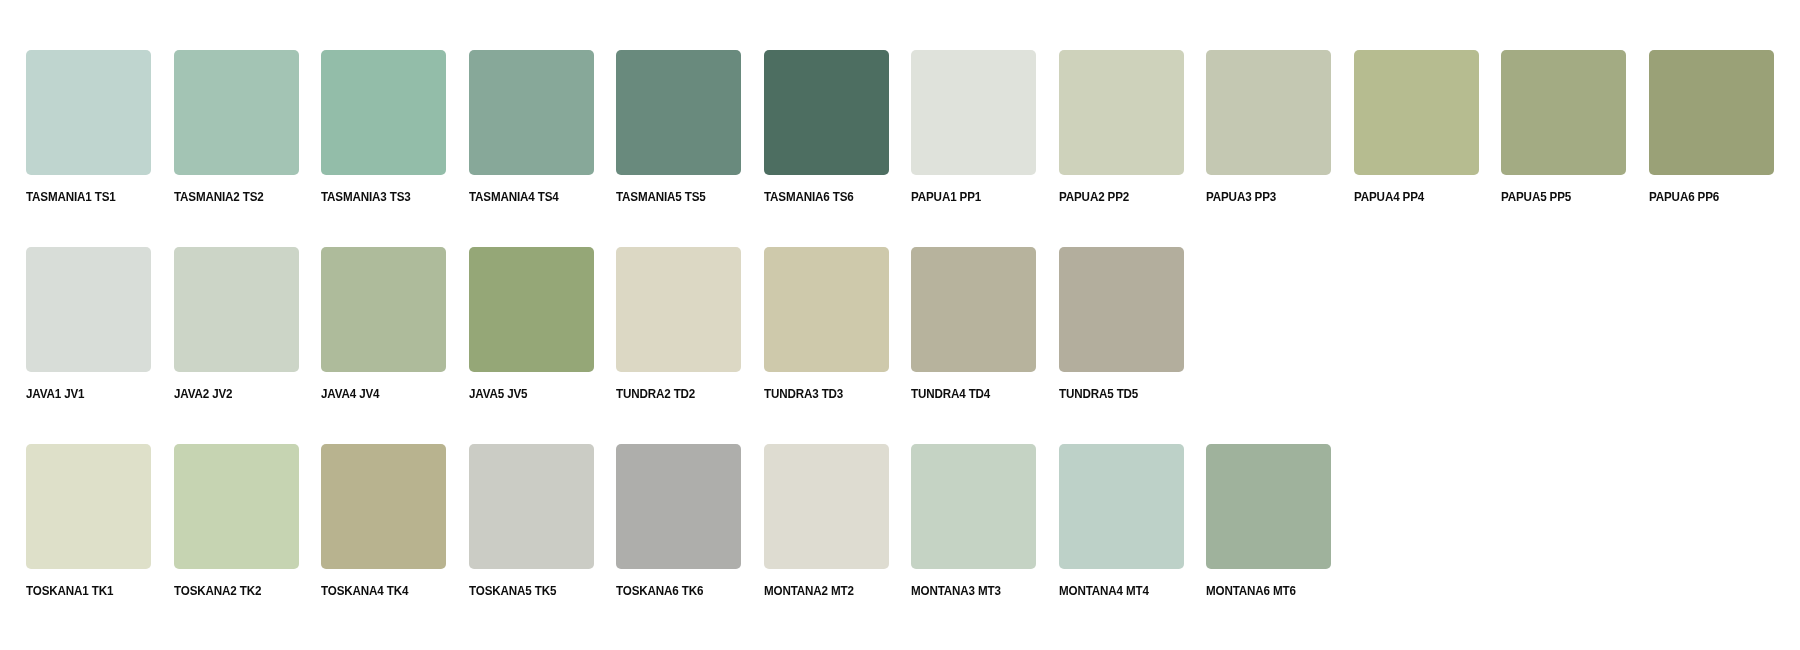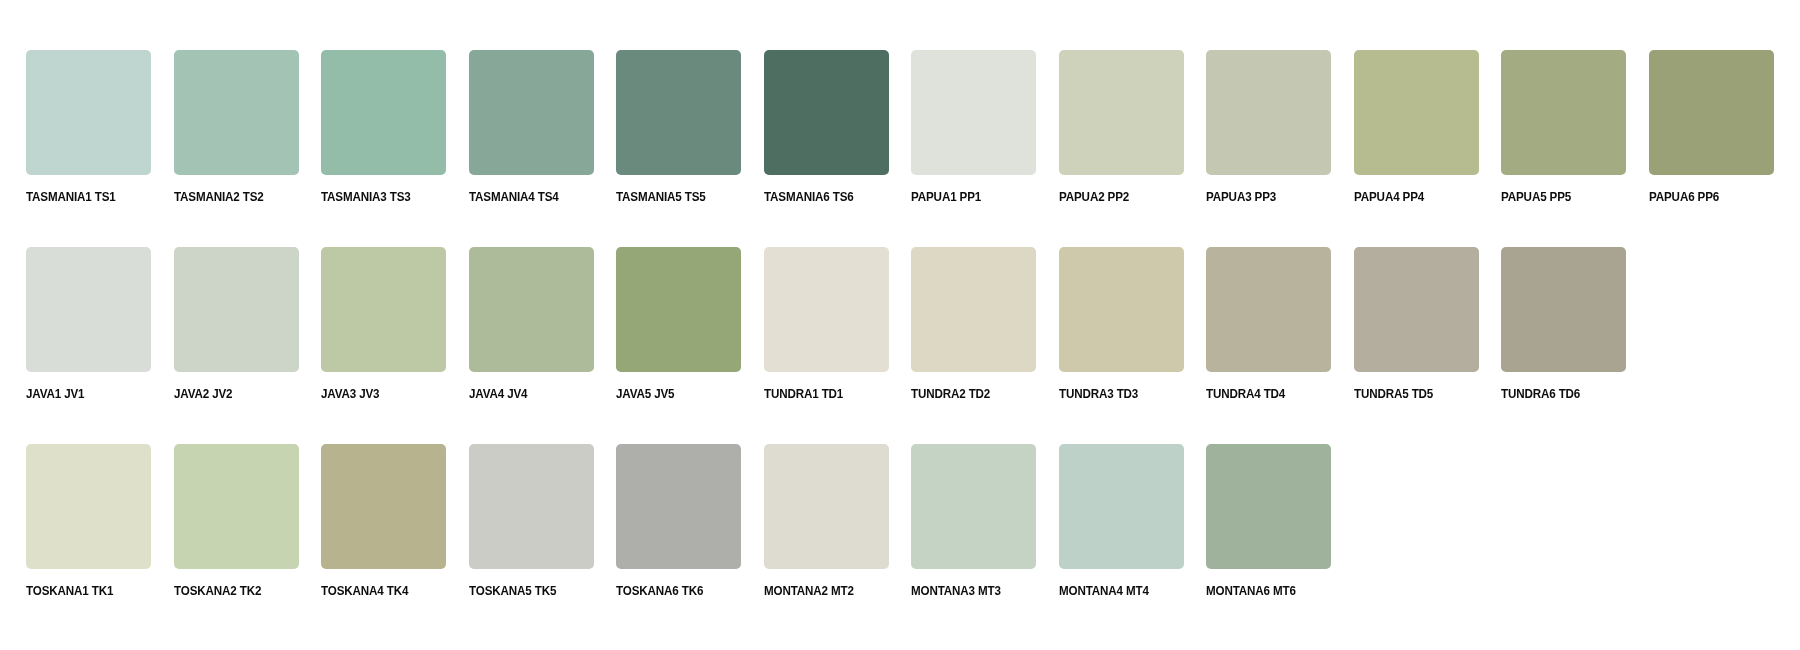--- a/index.html
+++ b/index.html
@@ -122,54 +122,42 @@
   <div class="swatch-row">
     <div class="swatch-cell">
       <span class="swatch-chip" style="background-color: rgb(216, 221, 216);"></span>
       <span class="swatch-label">JAVA1 JV1</span>
     </div>
     <div class="swatch-cell">
       <span class="swatch-chip" style="background-color: rgb(204, 213, 199);"></span>
       <span class="swatch-label">JAVA2 JV2</span>
     </div>
     <div class="swatch-cell">
-      <span class="swatch-chip" style="background-color: rgb(189, 201, 165);"></span>
-      <span class="swatch-label">JAVA3 JV3</span>
-    </div>
-    <div class="swatch-cell">
       <span class="swatch-chip" style="background-color: rgb(174, 187, 155);"></span>
       <span class="swatch-label">JAVA4 JV4</span>
     </div>
     <div class="swatch-cell">
       <span class="swatch-chip" style="background-color: rgb(149, 167, 119);"></span>
       <span class="swatch-label">JAVA5 JV5</span>
-    </div>
-    <div class="swatch-cell">
-      <span class="swatch-chip" style="background-color: rgb(227, 224, 211);"></span>
-      <span class="swatch-label">TUNDRA1 TD1</span>
     </div>
     <div class="swatch-cell">
       <span class="swatch-chip" style="background-color: rgb(220, 216, 196);"></span>
       <span class="swatch-label">TUNDRA2 TD2</span>
     </div>
     <div class="swatch-cell">
       <span class="swatch-chip" style="background-color: rgb(206, 201, 171);"></span>
       <span class="swatch-label">TUNDRA3 TD3</span>
     </div>
     <div class="swatch-cell">
       <span class="swatch-chip" style="background-color: rgb(183, 179, 157);"></span>
       <span class="swatch-label">TUNDRA4 TD4</span>
     </div>
     <div class="swatch-cell">
       <span class="swatch-chip" style="background-color: rgb(179, 174, 157);"></span>
       <span class="swatch-label">TUNDRA5 TD5</span>
-    </div>
-    <div class="swatch-cell">
-      <span class="swatch-chip" style="background-color: rgb(169, 164, 146);"></span>
-      <span class="swatch-label">TUNDRA6 TD6</span>
     </div>
   </div>
 
   <div class="swatch-row">
     <div class="swatch-cell">
       <span class="swatch-chip" style="background-color: rgb(222, 224, 201);"></span>
       <span class="swatch-label">TOSKANA1 TK1</span>
     </div>
     <div class="swatch-cell">
       <span class="swatch-chip" style="background-color: rgb(198, 212, 178);"></span>

